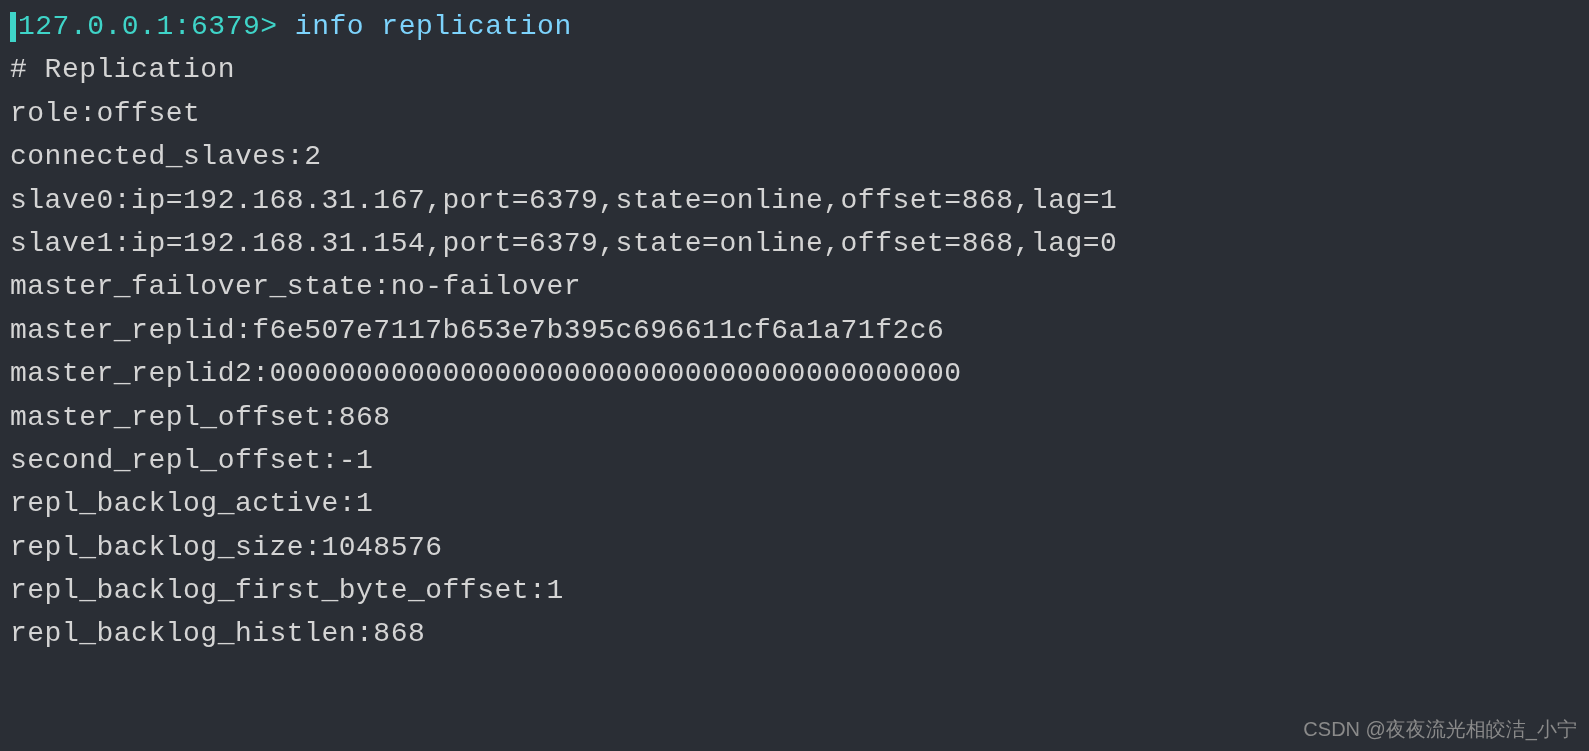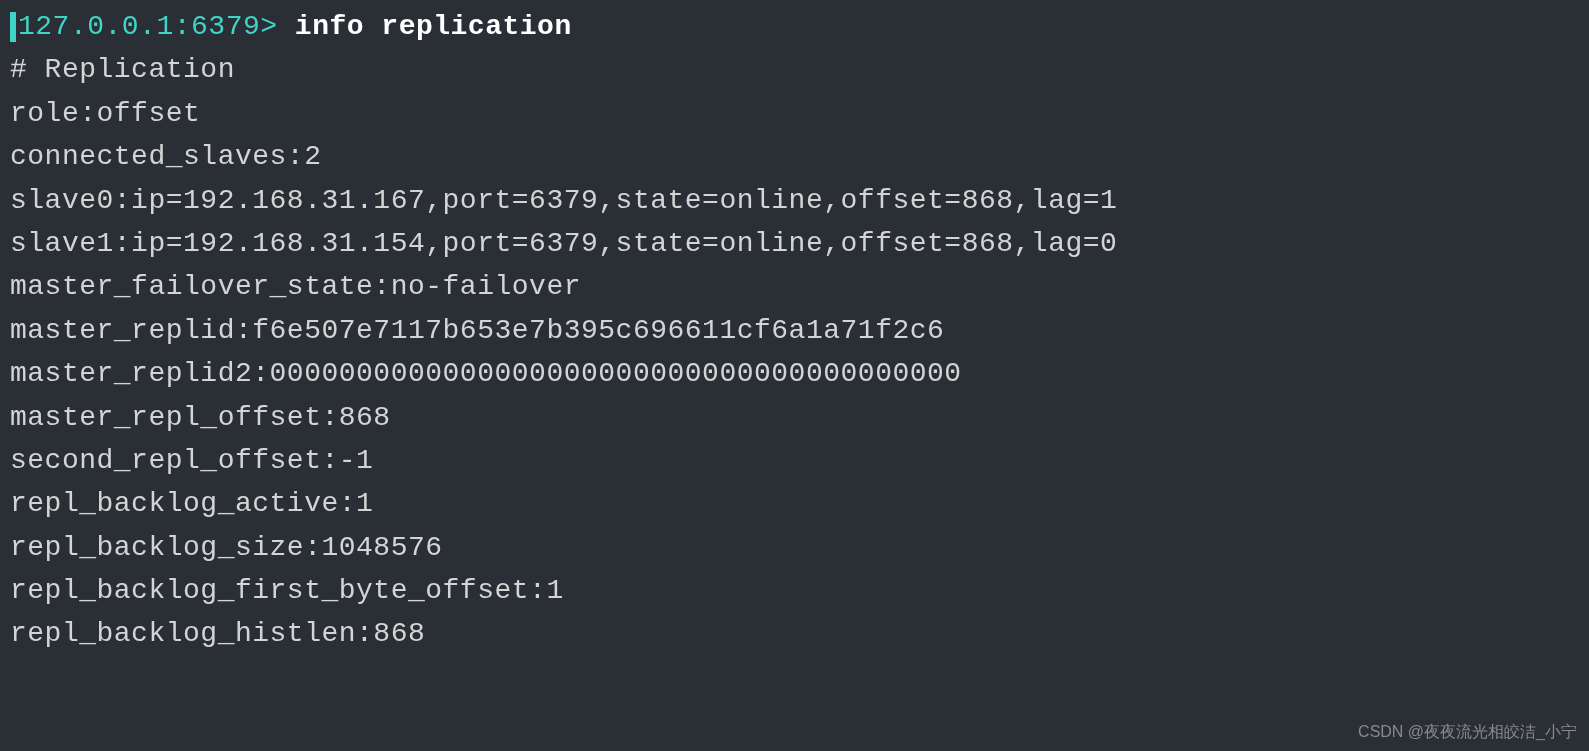--- a/index.html
+++ b/index.html
@@ -21,37 +21,36 @@
       position: relative;
     }
     .line {
       white-space: pre;
     }
     .prompt {
       color: #3fd4c8;
       margin-top: 48px;
     }
     .command {
-      color: #ffffff;
-      font-weight: bold;
+      color: #7dd3fc;
     }
     .cursor-box {
       display: inline-block;
       width: 6px;
       height: 30px;
       background-color: #3fd4c8;
       vertical-align: middle;
       margin-right: 2px;
     }
     .watermark {
       position: absolute;
       bottom: 6px;
       right: 12px;
       color: #8a8a8a;
-      font-size: 16px;
+      font-size: 20px;
       font-family: Arial, sans-serif;
       letter-spacing: 0;
     }
   </style>
 </head>
 <body>
 
 <div class="line"><span class="cursor-box"></span><span class="prompt">127.0.0.1:6379&gt; </span><span class="command">info replication</span></div>
 <div class="line"># Replication</div>
 <div class="line">role:offset</div>

